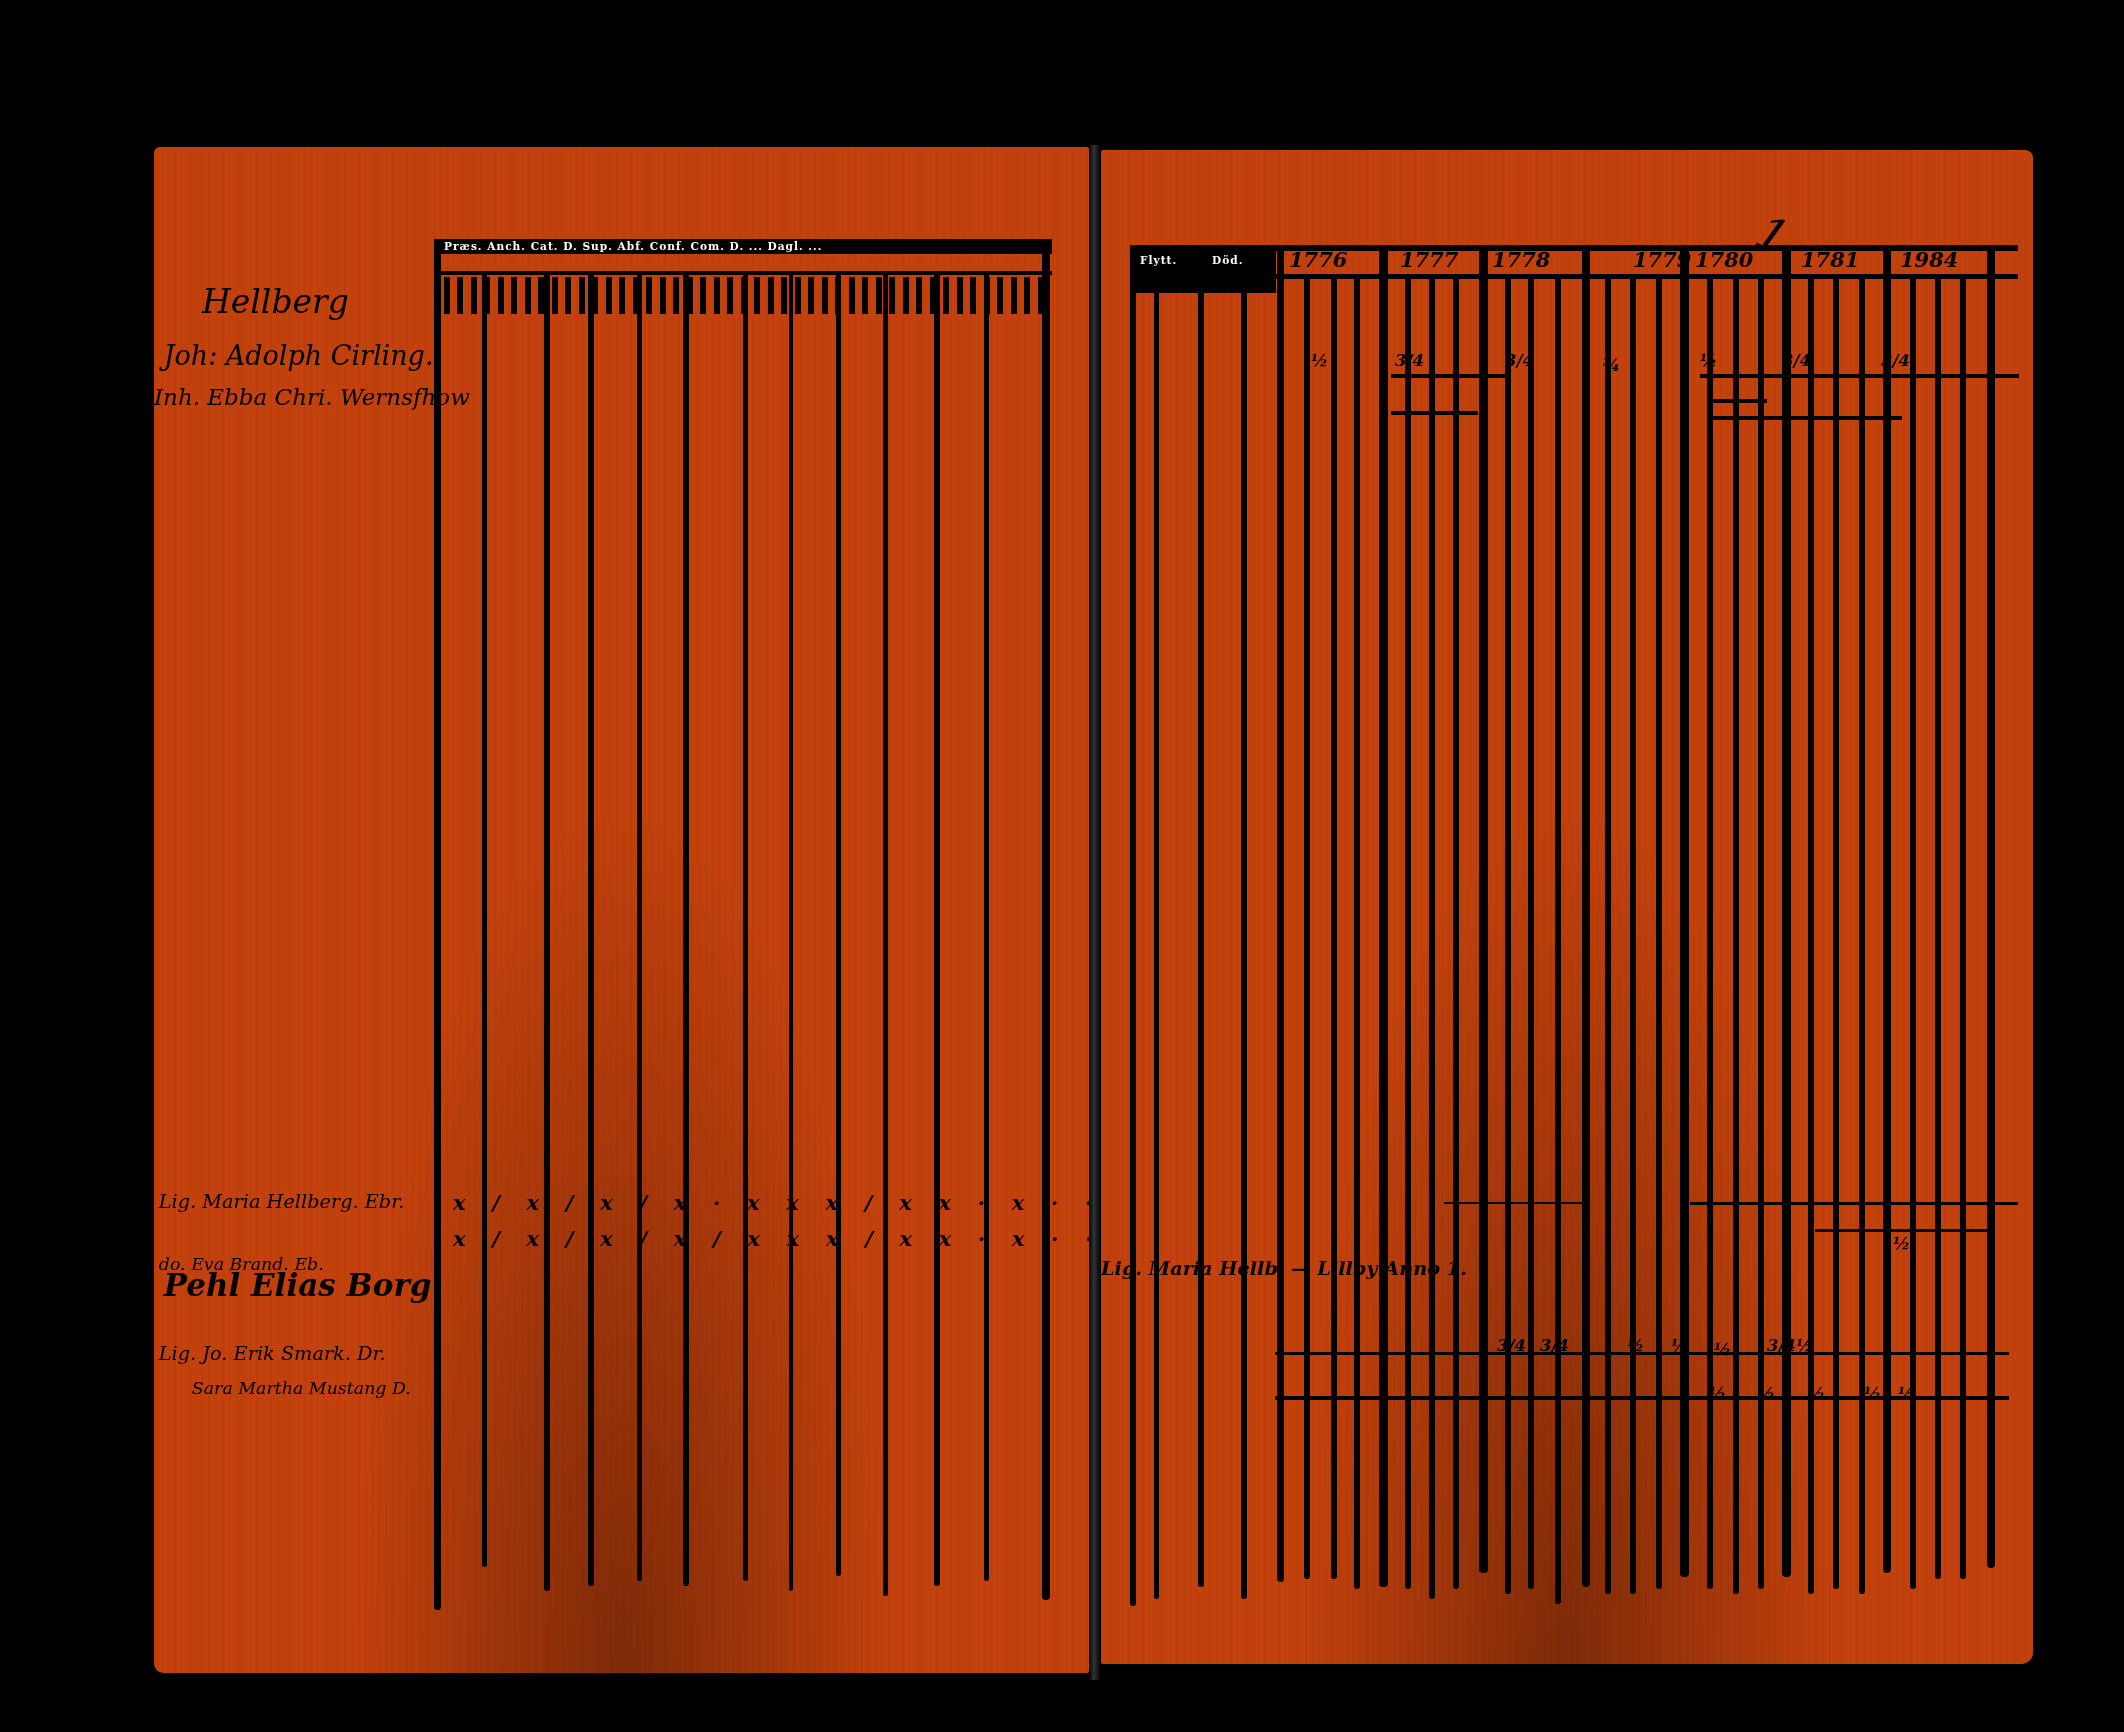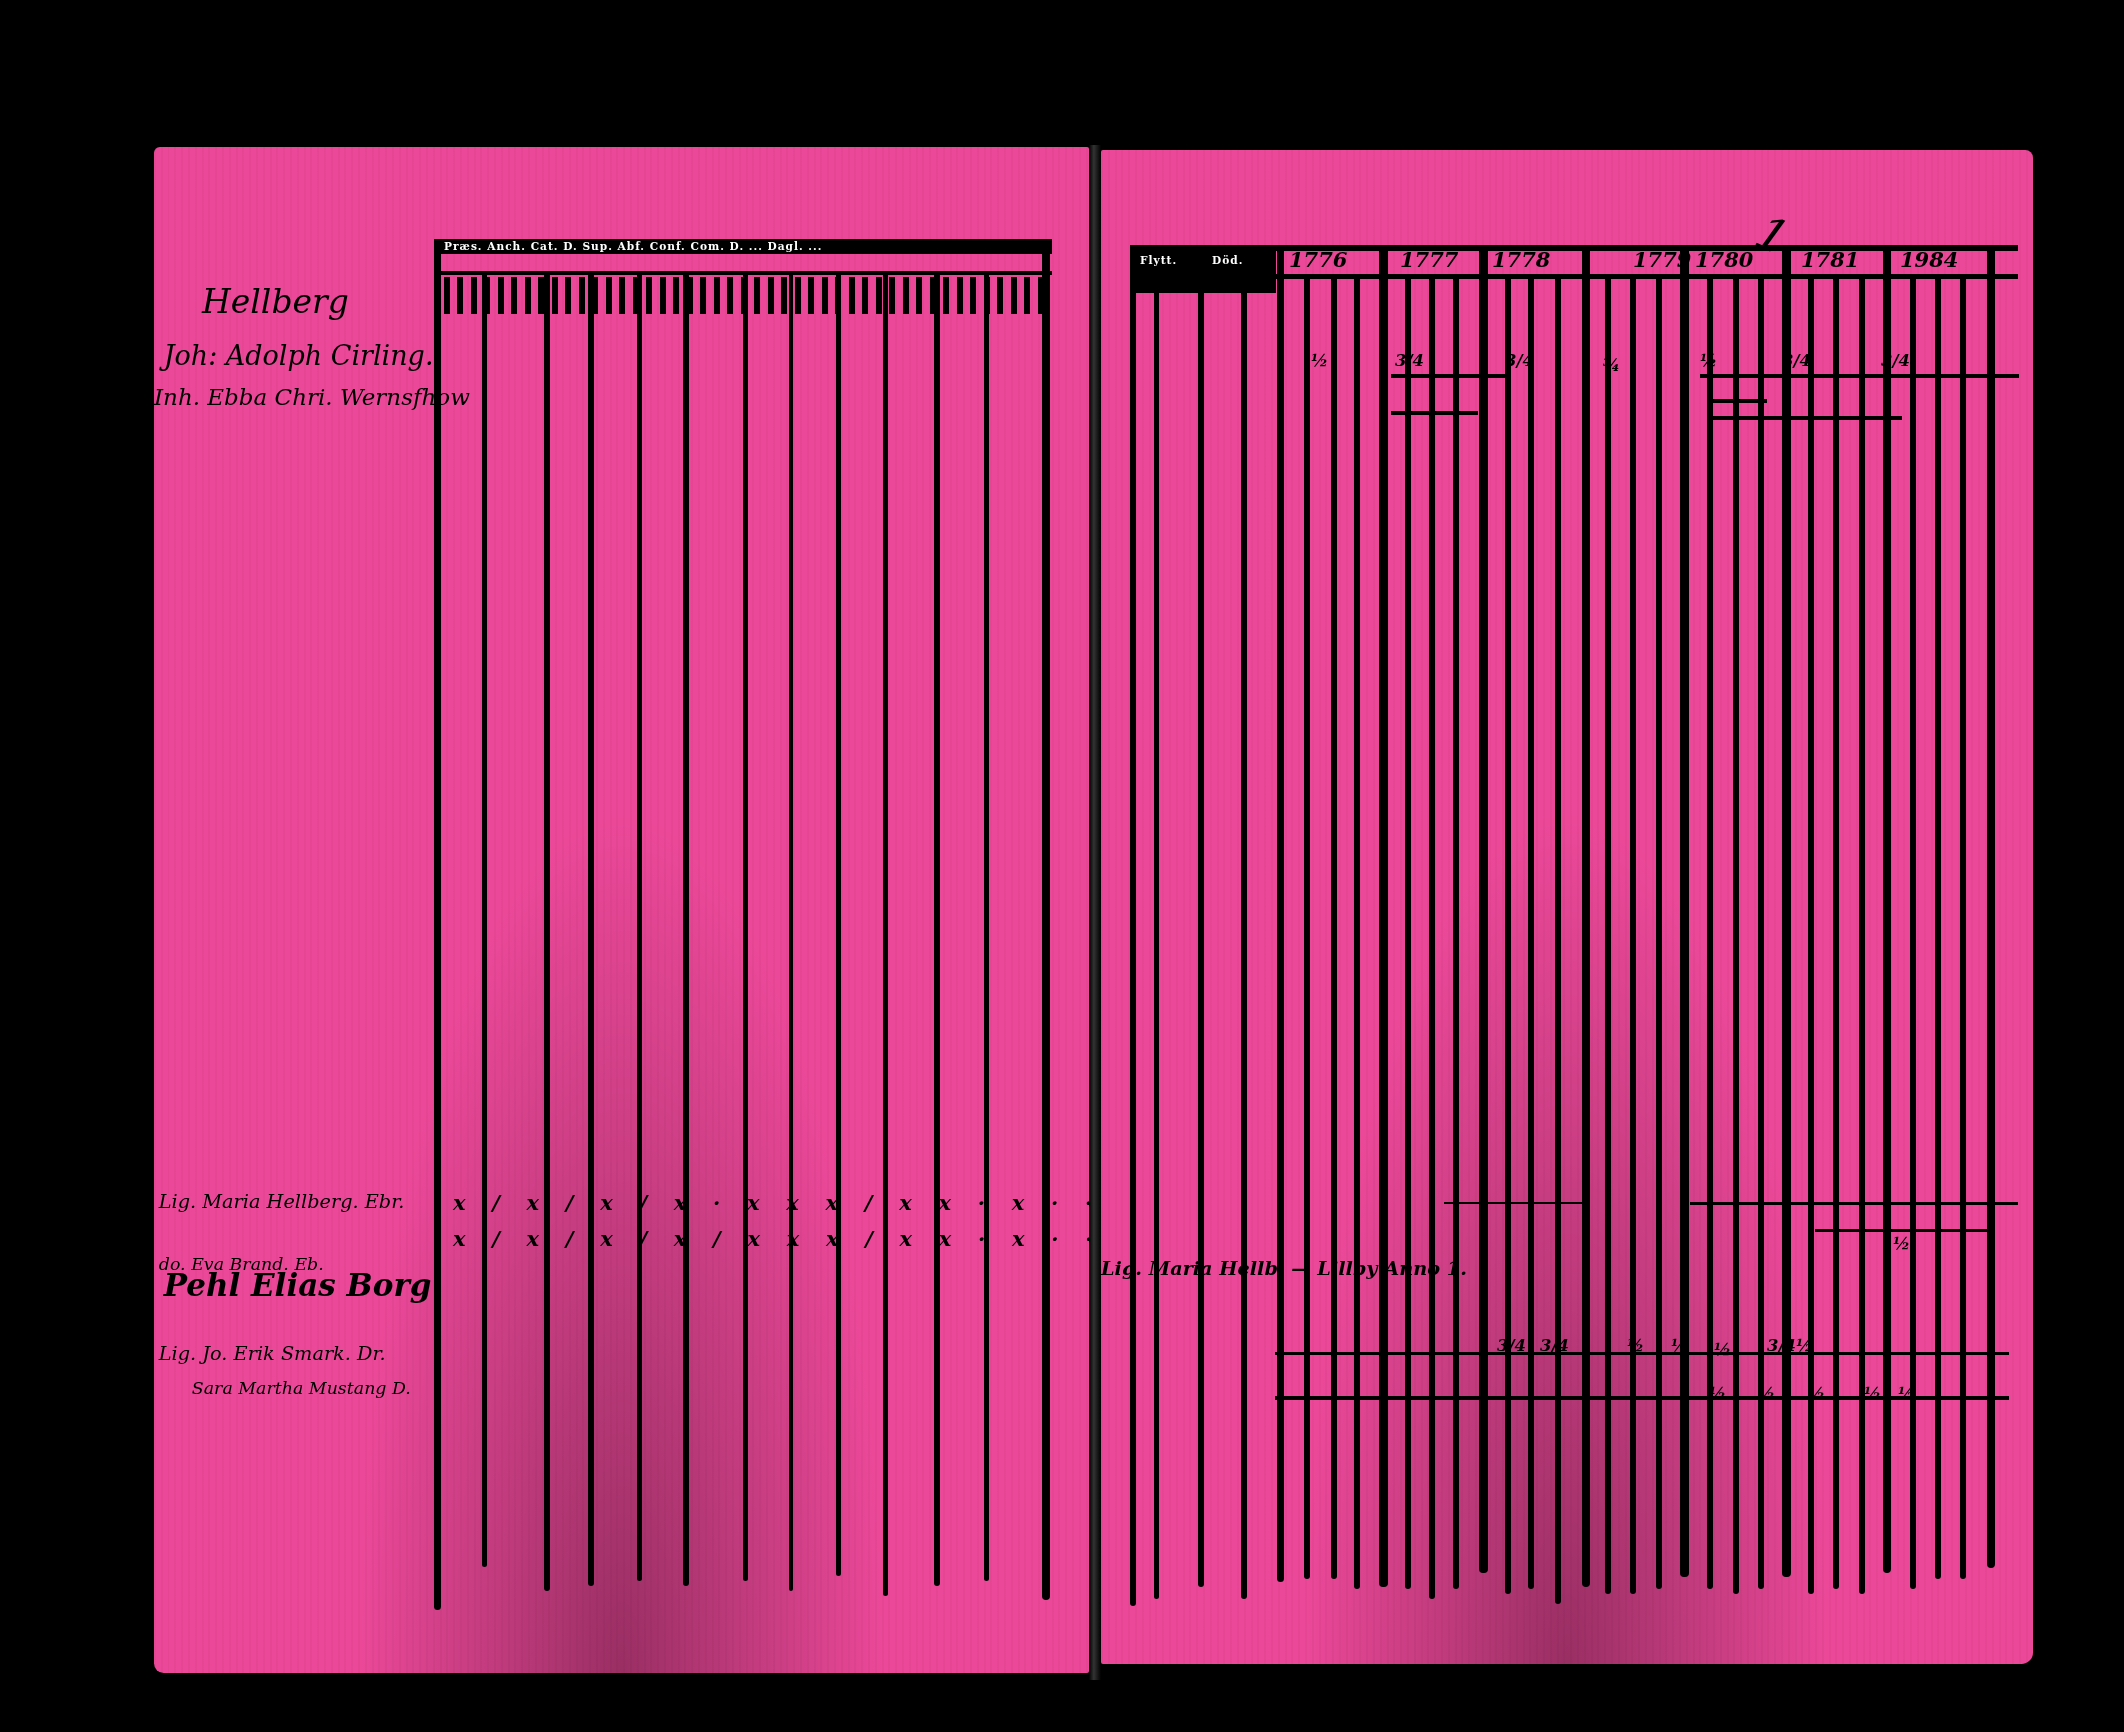--- a/index.html
+++ b/index.html
@@ -1,18 +1,18 @@
 <!DOCTYPE html>
 <html><head>
 <meta charset="utf-8">
 <style>
   html, body { margin: 0; padding: 0; background: #000; }
   body { width: 2124px; height: 1732px; position: relative; overflow: hidden;
          font-family: "DejaVu Serif", serif; }
-  .page { position: absolute; background: #ec4899; }
+  .page { position: absolute; background: #c2410c; }
   .page-left  { left: 154px; top: 147px; width: 935px; height: 1526px;
                 border-radius: 5.8px 1.9px 1.9px 9.7px; }
   .page-right { left: 1101px; top: 150px; width: 932px; height: 1514px;
                 border-radius: 1.9px 7.7px 11.6px 1.9px; }
   .grain { position: absolute; inset: 0;
     background:
       repeating-linear-gradient(90deg, rgba(0,0,0,0.03) 0 1.9px, transparent 1.9px 6.8px),
       radial-gradient(ellipse at 50% 100%, rgba(0,0,0,0.35), transparent 40%); }
   .rule { position: absolute; background: #000; border-radius: 3.9px; }
   .hrule { position: absolute; background: #000; height: 3.9px; }

